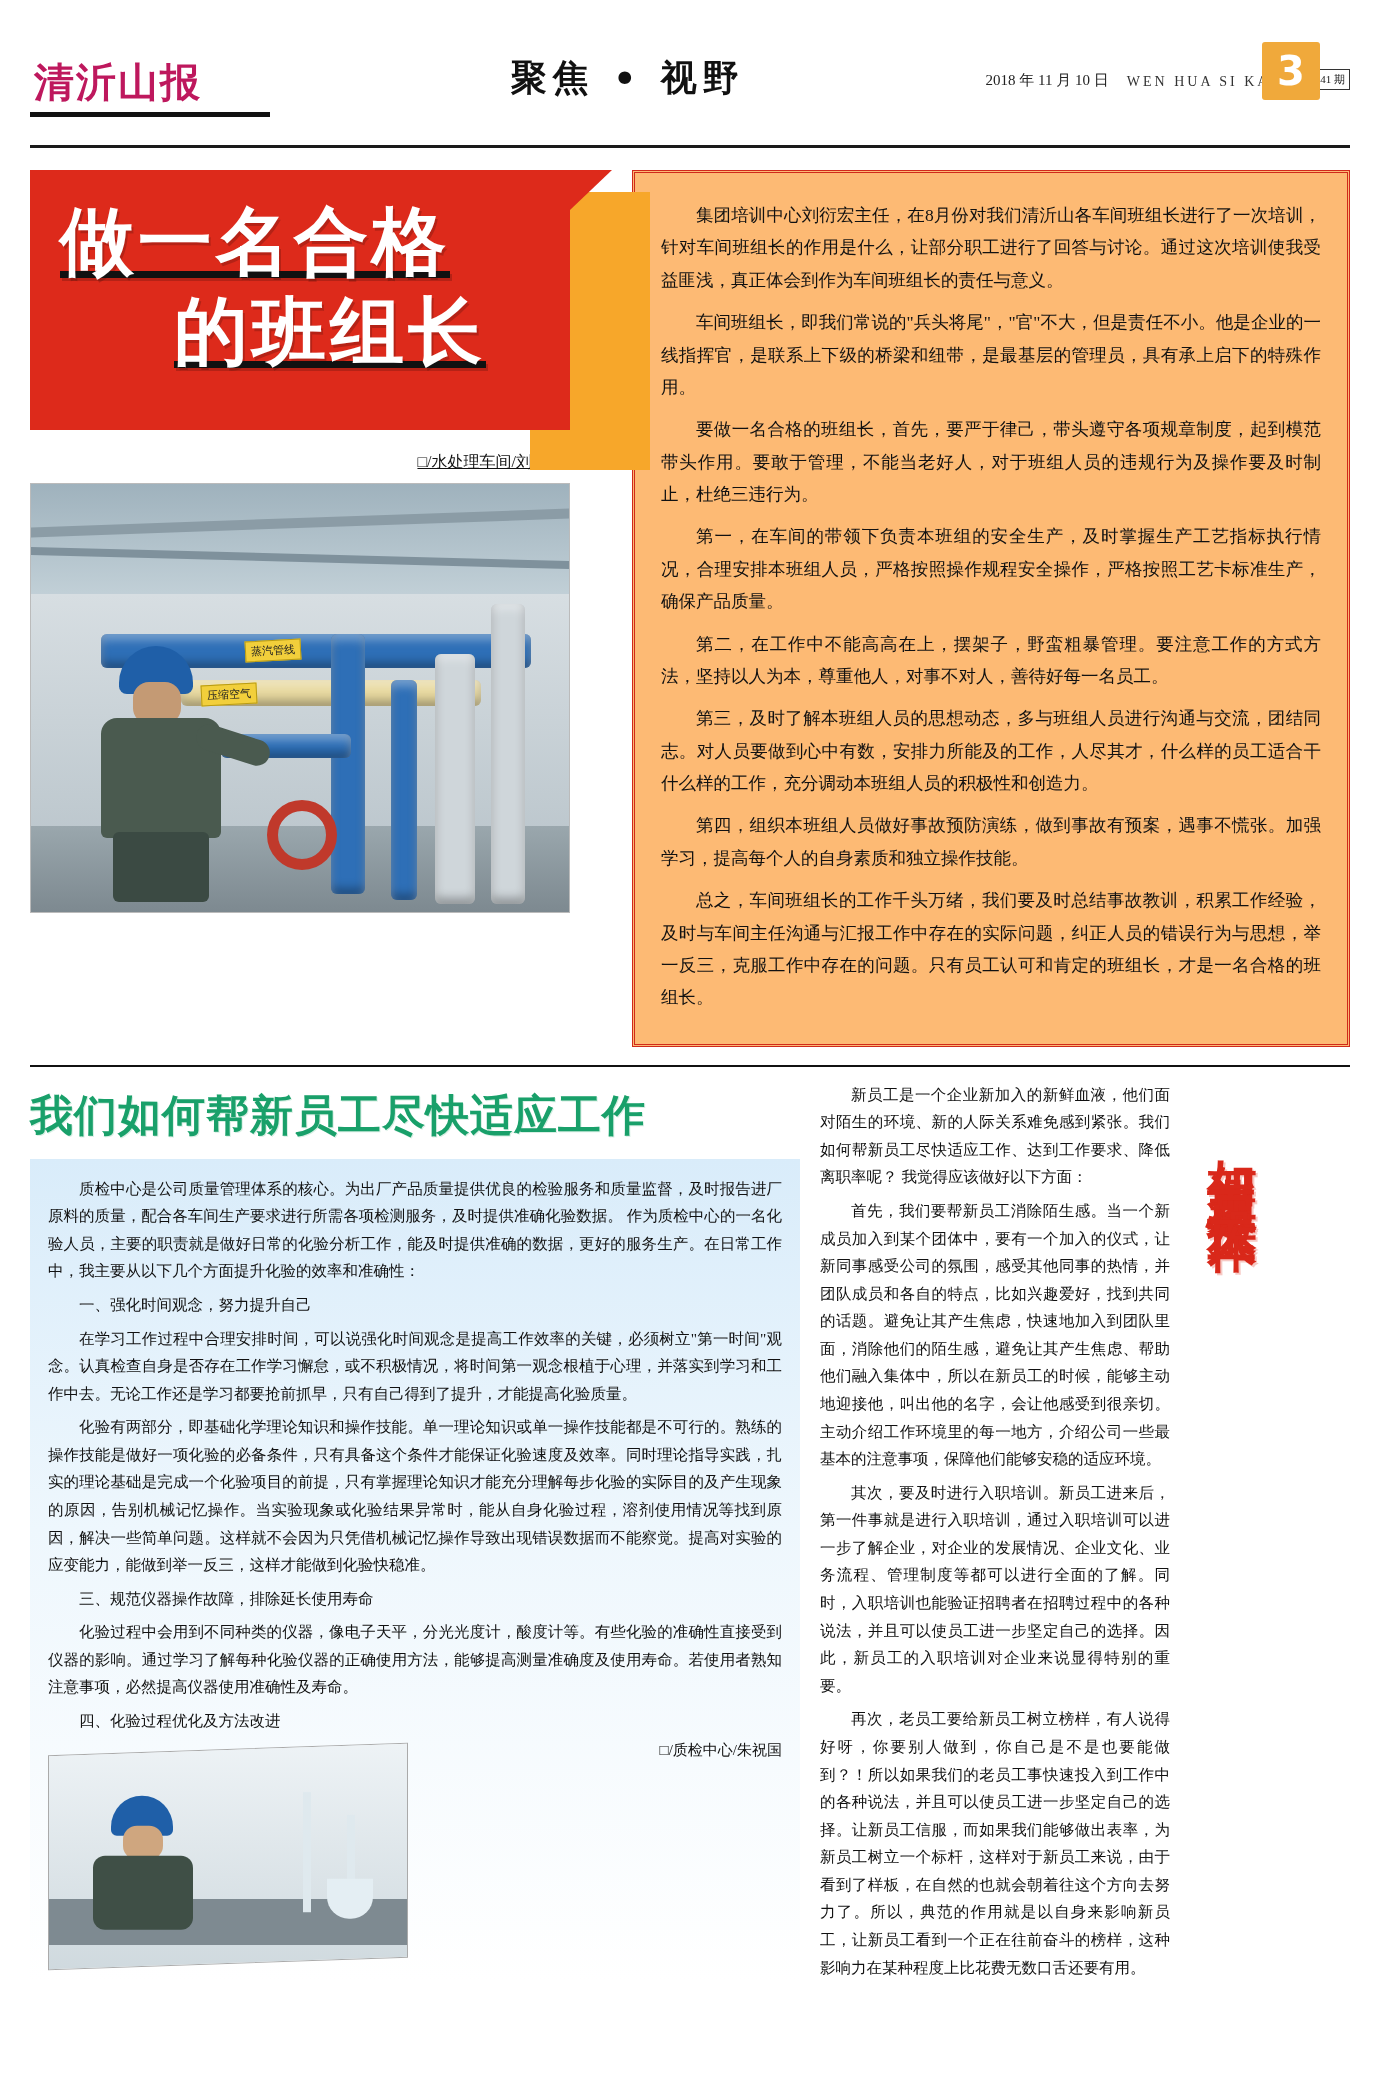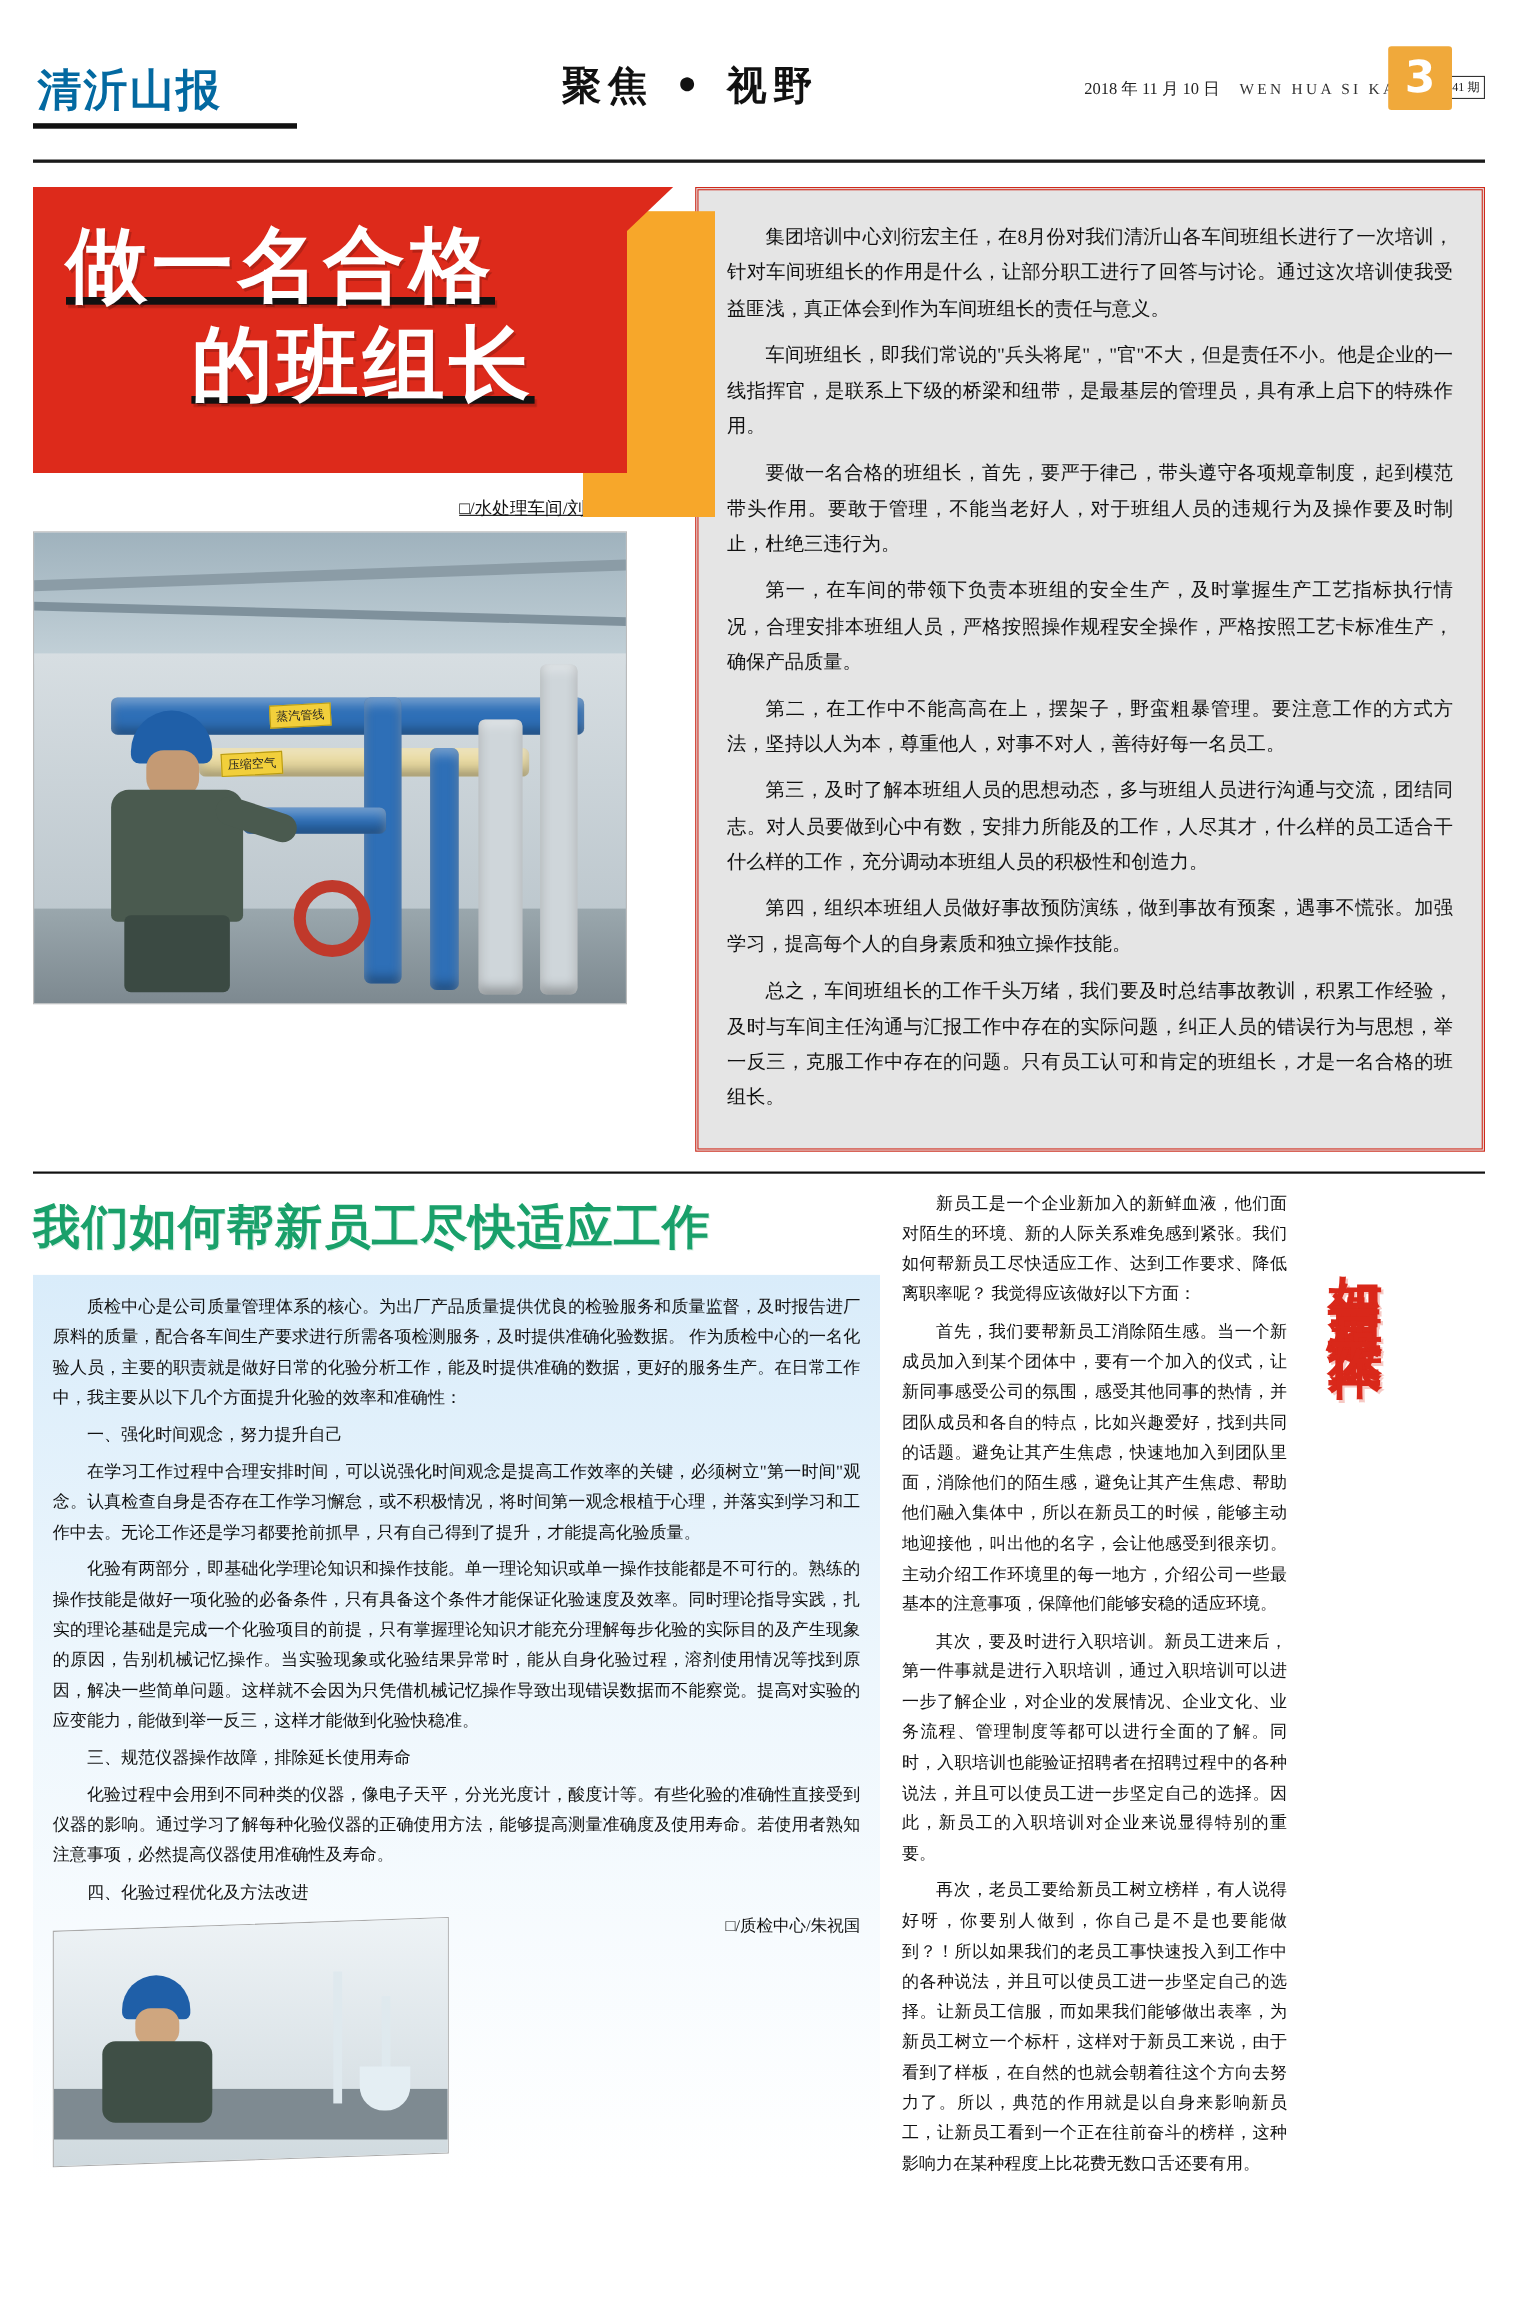--- a/index.html
+++ b/index.html
@@ -26,21 +26,21 @@
     border-bottom:3px solid #1a1a1a;
   }
   .masthead-inner {
     display:flex; align-items:center; height:112px;
   }
   .paper-logo {
     font-family:"DejaVu Serif", serif;
     font-weight:bold;
     font-size:40px;
     letter-spacing:2px;
-    color:#0369a1;
+    color:#be185d;
     width:240px;
     padding-left:4px;
     border-bottom:5px solid #111;
     line-height:1.5;
   }
   .masthead-center {
     flex:1;
     text-align:center;
     position:relative;
     top:-6px;
@@ -154,21 +154,21 @@
   .worker .helmet{position:absolute;left:28px;top:0;width:74px;height:48px;background:#1f5fa8;border-radius:38px 38px 8px 8px;}
   .worker .face{position:absolute;left:42px;top:36px;width:48px;height:42px;background:#c49a74;border-radius:16px;}
   .worker .body{position:absolute;left:10px;top:72px;width:120px;height:120px;background:#4a5a4f;border-radius:16px 16px 6px 6px;}
   .worker .arm{position:absolute;left:104px;top:86px;width:76px;height:26px;background:#4a5a4f;border-radius:13px;transform:rotate(18deg);}
   .worker .legs{position:absolute;left:22px;top:186px;width:96px;height:70px;background:#3b4a43;border-radius:6px;}
 
   .tf-right {
     flex:1;
     border:3px double #d02a1b;
     padding:26px 26px 20px 26px;
-    background:#e5e5e5;
+    background:#fdba74;
   }
   .article-p {
     font-size:17.5px;
     line-height:1.85;
     text-indent:2em;
     margin:0 0 10px 0;
     text-align:justify;
     color:#111;
   }
 

